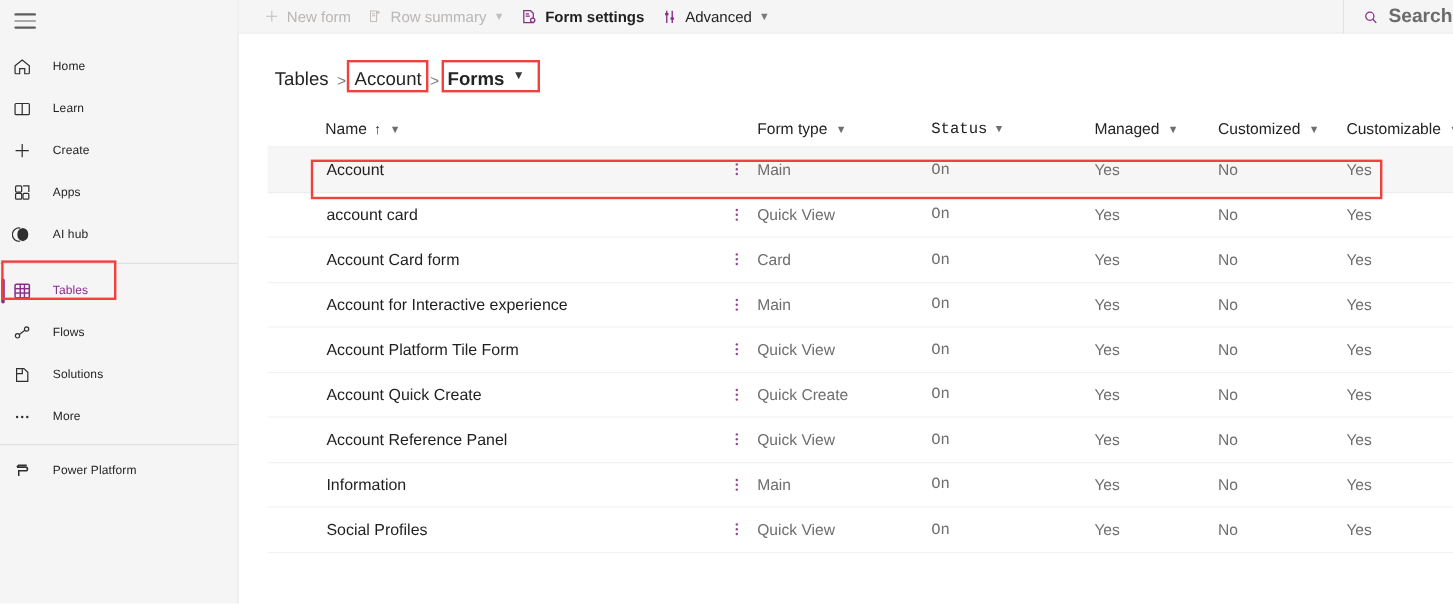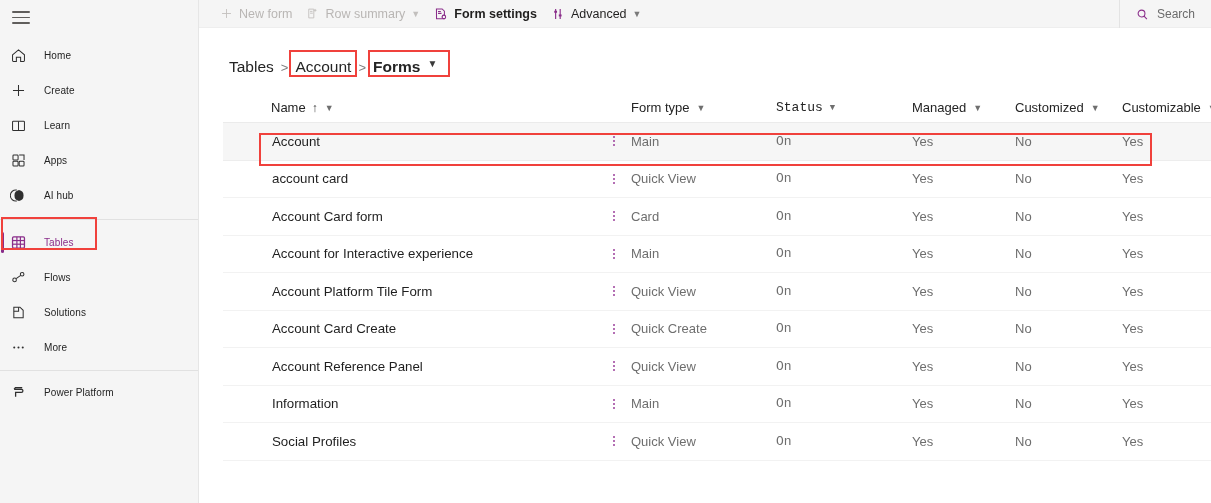--- a/index.html
+++ b/index.html
@@ -80,21 +80,21 @@
   .tb-btn.disabled .chev { color: #c2bfbd; }
   .tb-btn.bold { font-weight: 600; }
 
   .tb-right {
     position: absolute; right: 0; top: 0; height: 28px;
     display: flex; align-items: center;
     border-left: 1px solid #e3e3e3;
     padding-left: 16px; width: 131px;
   }
   .tb-right .tb-ico { color: #8a2d8a; margin-right: 8px; display: flex; align-items: center; }
-  .search-placeholder { font-size: 12px; color: #6b6b6b; }
+  .search-placeholder { font-size: 16px; color: #6b6b6b; font-weight: bold; }
 
   
   .breadcrumb {
     display: flex; align-items: center;
     padding-left: 24px; height: 34px; margin-top: 22px;
     font-size: 15.5px; color: #242424;
   }
   .bc-item { padding: 2px 6px; }
   .bc-item.current { font-weight: 700; display: flex; align-items: flex-start; }
   .bc-item.current .chev { margin-left: 7px; font-size: 10px; font-weight: 400; color: #3a3a3a; }
@@ -155,35 +155,35 @@
         <span class="nav-ico">
           <svg width="17" height="17" viewBox="0 0 20 20" fill="none" stroke="currentColor" stroke-width="1.2">
             <path d="M3 9.2 10 3.5l7 5.7V16a1 1 0 0 1-1 1h-3.5v-5h-5v5H4a1 1 0 0 1-1-1z"></path>
           </svg>
         </span>
         <span class="nav-label">Home</span>
       </div>
 
       <div class="nav-item">
         <span class="nav-ico">
-          <svg width="17" height="17" viewBox="0 0 20 20" stroke="currentColor" stroke-width="1.2">
-            <path d="M10 3.5v13M3.5 10h13"></path>
-          </svg>
-        </span>
-        <span class="nav-label">Create</span>
-      </div>
-
-      <div class="nav-item">
-        <span class="nav-ico">
           <svg width="17" height="17" viewBox="0 0 20 20" fill="none" stroke="currentColor" stroke-width="1.2">
             <rect x="3" y="5" width="14" height="11" rx="1"></rect>
               <path d="M10 5v11"></path>
           </svg>
         </span>
         <span class="nav-label">Learn</span>
+      </div>
+
+      <div class="nav-item">
+        <span class="nav-ico">
+          <svg width="17" height="17" viewBox="0 0 20 20" stroke="currentColor" stroke-width="1.2">
+            <path d="M10 3.5v13M3.5 10h13"></path>
+          </svg>
+        </span>
+        <span class="nav-label">Create</span>
       </div>
 
       <div class="nav-item">
         <span class="nav-ico">
           <svg width="17" height="17" viewBox="0 0 20 20" fill="none" stroke="currentColor" stroke-width="1.2">
             <rect x="3.5" y="3.5" width="6" height="6" rx="1"></rect>
             <rect x="3.5" y="10.8" width="6" height="5.7" rx="1"></rect>
             <rect x="10.8" y="10.8" width="5.7" height="5.7" rx="1"></rect>
             <path d="M10.8 3.5h5.7v6"></path>
           </svg>
@@ -439,21 +439,21 @@
                 <b></b>
               </span>
             </div>
             <div class="col-type cell-dim">Quick View</div>
             <div class="col-status cell-dim">On</div>
             <div class="col-man cell-dim">Yes</div>
             <div class="col-cust cell-dim">No</div>
             <div class="col-able cell-dim">Yes</div>
           </div>
           <div class="grid-row">
-            <div class="col-name cell-name">Account Card Create</div>
+            <div class="col-name cell-name">Account Quick Create</div>
             <div class="col-kebab">
               <span class="kebab">
                 <b></b>
                 <b></b>
                 <b></b>
               </span>
             </div>
             <div class="col-type cell-dim">Quick Create</div>
             <div class="col-status cell-dim">On</div>
             <div class="col-man cell-dim">Yes</div>

